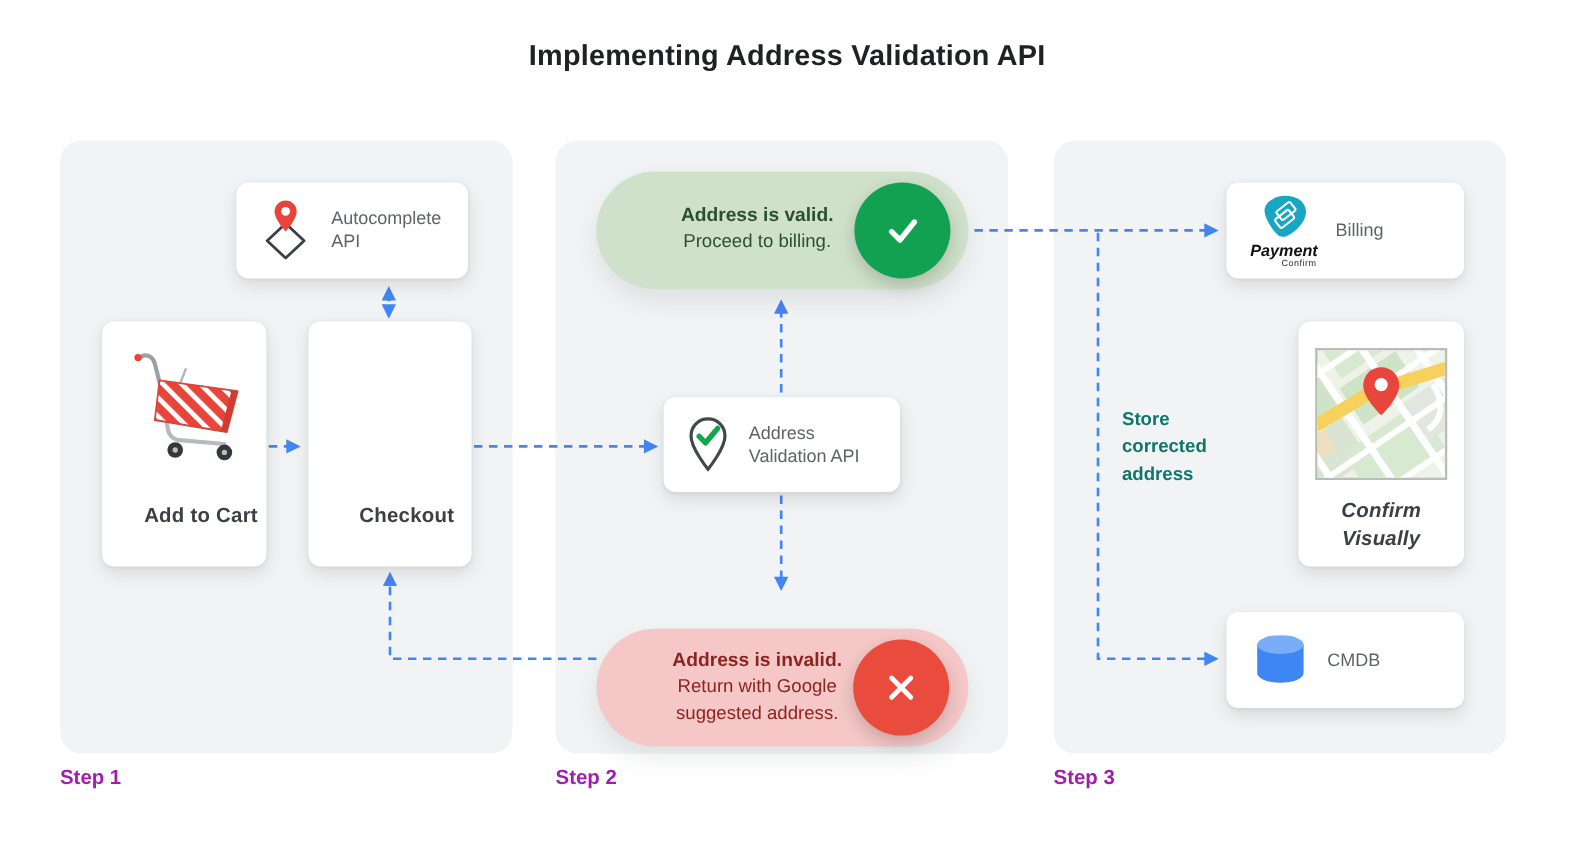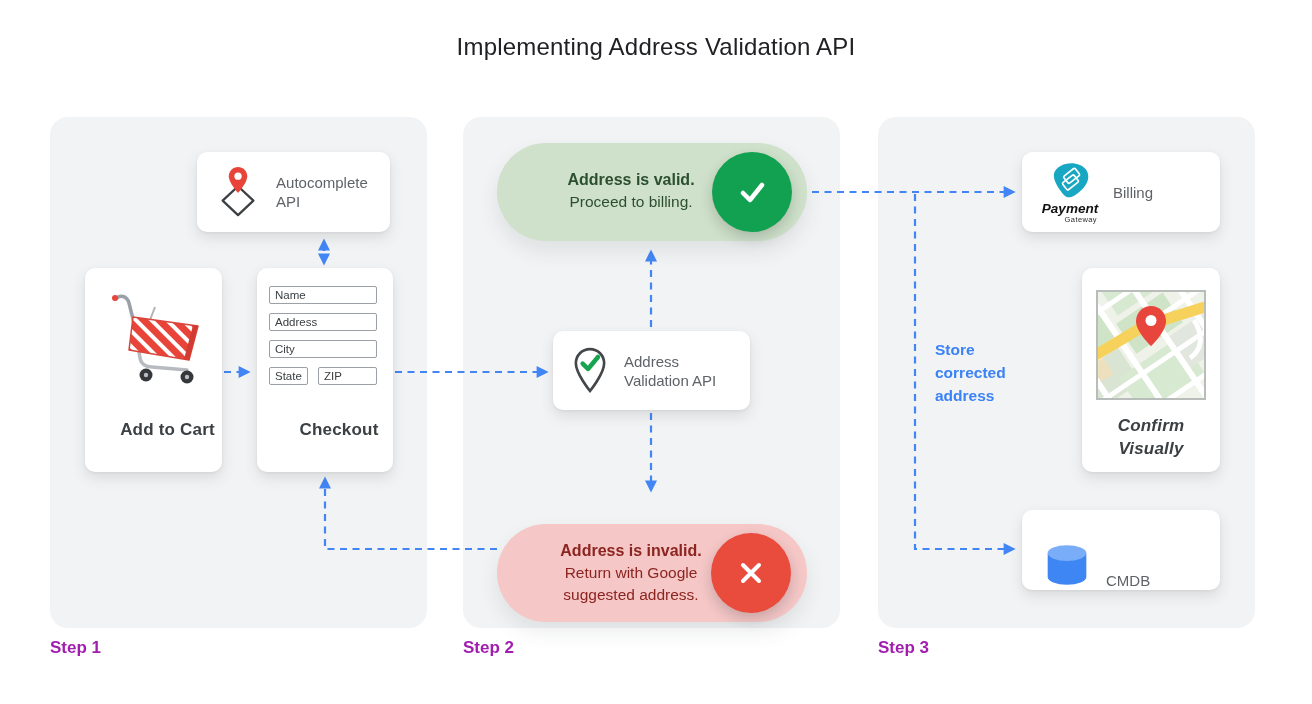--- a/index.html
+++ b/index.html
@@ -2,21 +2,21 @@
 <html><head>
 <meta charset="utf-8">
 <style>
   html,body{margin:0;padding:0;background:#fff;}
   .stage{
     position:relative;width:1312px;height:704px;background:#ffffff;overflow:hidden;
     font-family:"Liberation Sans", sans-serif;
   }
   .title{
     position:absolute;top:33px;left:0;right:0;margin:0;text-align:center;
-    font-size:24px;font-weight:400;color:#202124;letter-spacing:.2px;
+    font-size:24px;font-weight:700;color:#202124;letter-spacing:.2px;
   }
   .panel{
     position:absolute;top:117px;width:377px;height:511px;
     background:#f1f3f4;border-radius:18px;z-index:0;
   }
   #panel-1{left:50px;} #panel-2{left:463px;} #panel-3{left:878px;}
   .step-label{
     position:absolute;top:638px;font-size:17px;font-weight:700;color:#a21caf;z-index:2;
   }
   #step-label-1{left:50px;} #step-label-2{left:463px;} #step-label-3{left:878px;}
@@ -67,21 +67,21 @@
   .pg-sub{font-size:7.5px;color:#2d2d2d;letter-spacing:.4px;align-self:flex-end;margin-right:4px;line-height:9px;}
 
   
   .map-thumb{
     position:absolute;left:14px;top:22px;width:106px;height:106px;
     border:2px solid #b9bdb9;background:#eef2e9;box-sizing:content-box;
   }
   .confirm-title{top:146px;}
 
   .store-note{
-    position:absolute;z-index:2;font-size:15.5px;font-weight:700;color:#3b82f6;line-height:23px;
+    position:absolute;z-index:2;font-size:15.5px;font-weight:700;color:#0f766e;line-height:23px;
   }
 </style>
 </head>
 <body>
 
 <div class="stage">
 
   <h1 class="title">Implementing Address Validation API</h1>
 
   <div class="panel" id="panel-1"></div>
@@ -130,29 +130,20 @@
       <circle cx="43" cy="85" r="6.5" fill="#35373b"></circle>
       <circle cx="43" cy="85" r="2.2" fill="#babec3"></circle>
       <circle cx="84" cy="87" r="6.5" fill="#35373b"></circle>
       <circle cx="84" cy="87" r="2.2" fill="#babec3"></circle>
       <circle cx="12" cy="8" r="3" fill="#e8443a"></circle>
     </svg>
     <div class="card-title">Add to Cart</div>
   </div>
 
   <div class="card" style="left:257px;top:268px;width:136px;height:204px;">
-    <div class="fields">
-      <div class="field w-full">Name</div>
-      <div class="field w-full">Address</div>
-      <div class="field w-full">City</div>
-      <div class="field-row">
-        <div class="field w-state">State</div>
-        <div class="field w-zip">ZIP</div>
-      </div>
-    </div>
     <div class="card-title">Checkout</div>
   </div>
 
   <div class="pill pill-valid" style="left:497px;top:143px;width:310px;height:98px;">
     <div class="pill-text">
       <div class="pill-title">Address is valid.</div>
       <div>Proceed to billing.</div>
     </div>
     <div class="status-circle circle-valid">
       <svg width="36" height="36" viewBox="0 0 36 36">
@@ -184,21 +175,21 @@
   <div class="card api-card" style="left:1022px;top:152px;width:198px;height:80px;gap:12px;">
     <div class="pg-logo">
       <svg width="48" height="40" viewBox="0 0 90 80">
         <path d="M26 10 C42 0 68 4 77 17 C86 30 81 45 69 57 C57 69 43 78 34 69 C24 59 10 38 13 25 C15 18 19 14 26 10 Z" fill="#18a7c3"></path>
         <g transform="rotate(-38 45 36)" fill="none" stroke="#ffffff" stroke-width="3.4">
           <rect x="27" y="33" width="29" height="18" rx="3"></rect>
           <rect x="37" y="24" width="29" height="18" rx="3"></rect>
         </g>
       </svg>
       <div class="pg-name">Payment</div>
-      <div class="pg-sub">Gateway</div>
+      <div class="pg-sub">Confirm</div>
     </div>
     <div class="api-label">Billing</div>
   </div>
 
   <div class="store-note" style="left:935px;top:338px;width:92px;">Store corrected address</div>
 
   <div class="card" style="left:1082px;top:268px;width:138px;height:204px;">
     <div class="map-thumb">
       <svg width="106" height="106" viewBox="0 0 106 106">
         <rect width="106" height="106" fill="#eef2e9"></rect>
@@ -227,21 +218,21 @@
         <path d="M96 28 C106 44 104 58 92 66" fill="none" stroke="#ffffff" stroke-width="5"></path>
         <g transform="translate(34,14)">
           <path d="M19 0 C10.6 0 4 6.8 4 15.2 C4 26 19 40 19 40 S34 26 34 15.2 C34 6.8 27.4 0 19 0 Z" fill="#e8453c"></path>
           <circle cx="19" cy="14.5" r="5.5" fill="#ffffff"></circle>
         </g>
       </svg>
     </div>
     <div class="card-title confirm-title" style="padding:0 18px;font-style:italic;">Confirm Visually</div>
   </div>
 
-  <div class="card api-card" style="left:1022px;top:510px;width:198px;height:80px;gap:16px;padding-left:22px;align-items:flex-end;">
+  <div class="card api-card" style="left:1022px;top:510px;width:198px;height:80px;gap:16px;padding-left:22px;">
     <svg width="46" height="48" viewBox="0 0 50 50">
       <path d="M4 11 V37 A21 8.5 0 0 0 46 37 V11" fill="#3e86f4"></path>
       <ellipse cx="25" cy="11" rx="21" ry="8.5" fill="#7aadf8"></ellipse>
     </svg>
     <div class="api-label">CMDB</div>
   </div>
 
   <div class="step-label" id="step-label-1">Step 1</div>
   <div class="step-label" id="step-label-2">Step 2</div>
   <div class="step-label" id="step-label-3">Step 3</div>

